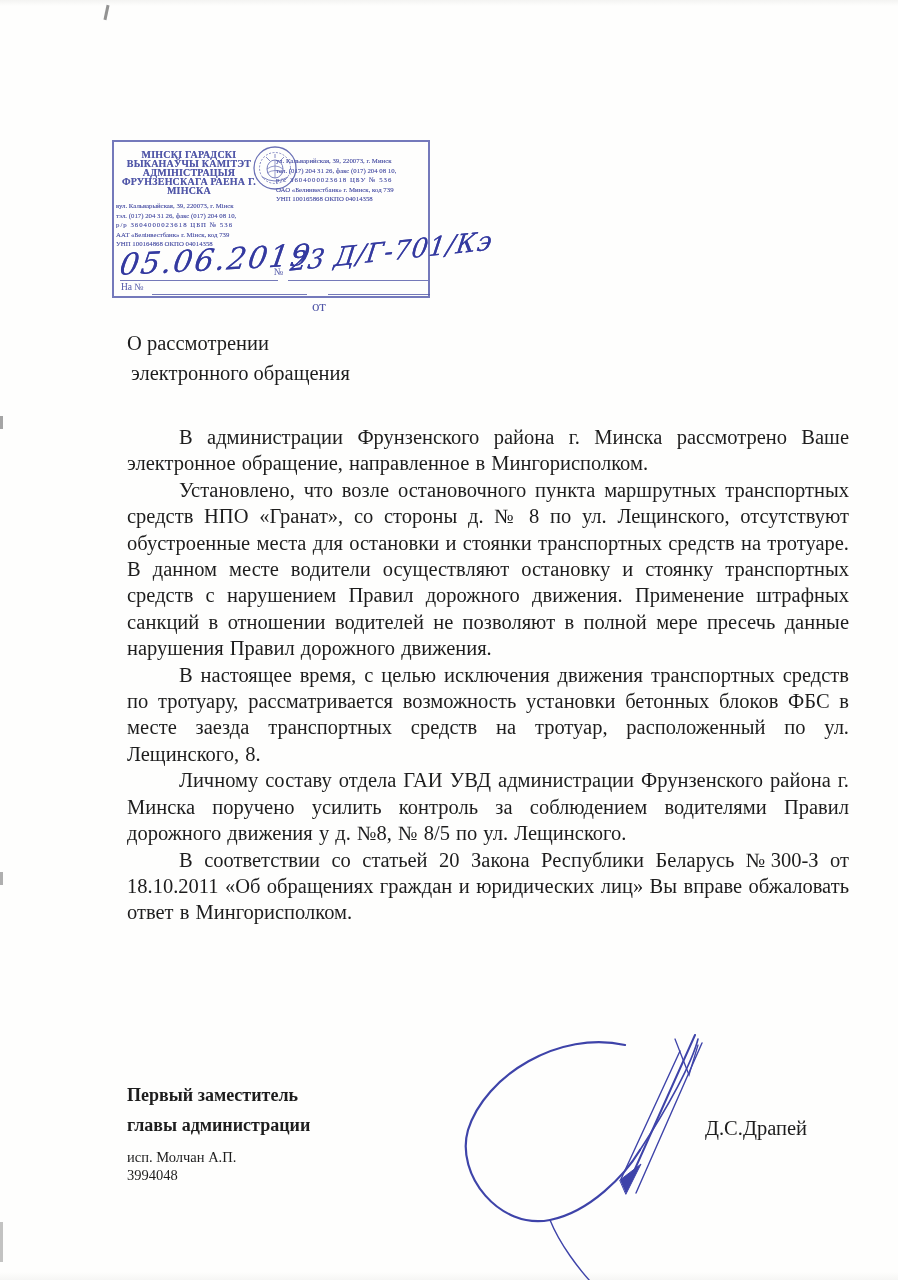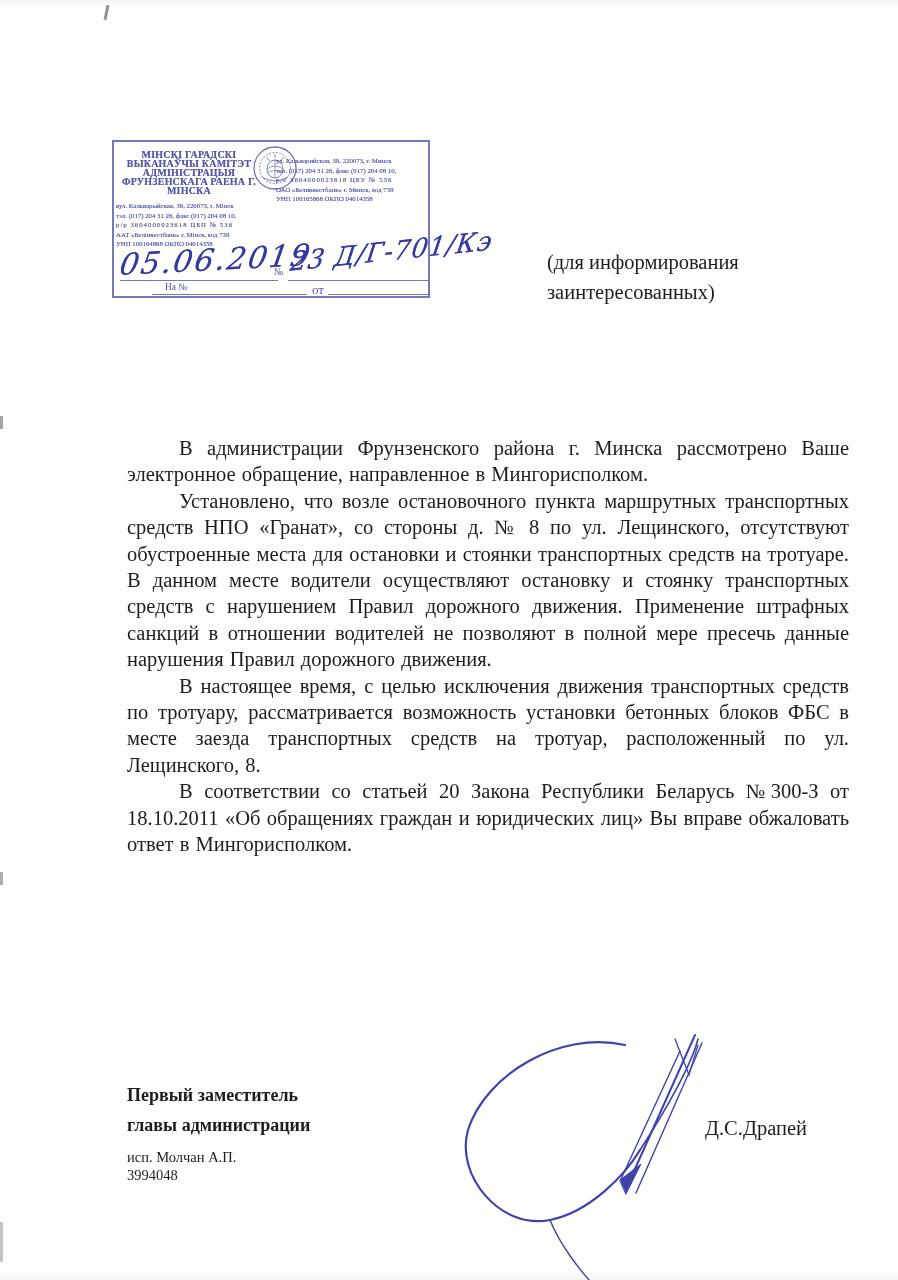--- a/index.html
+++ b/index.html
@@ -31,29 +31,29 @@
   .hand{
     font-family:"DejaVu Serif", serif;font-style:italic;color:#343aa0;
     text-shadow:0 0 .5px rgba(52,58,160,.8);white-space:nowrap;
   }
   .lh-date{position:absolute;left:6px;top:100px;font-size:30px;transform:rotate(-3deg) skewX(-12deg);letter-spacing:2px;}
   .lh-no-label{position:absolute;left:160px;top:124px;font-size:10px;}
   .lh-number{position:absolute;left:176px;top:94px;font-size:26px;transform:rotate(-6deg) skewX(-14deg);letter-spacing:1px;}
   .lh-underline{position:absolute;border-bottom:1px solid rgba(81,87,168,.8);}
   .u-date{left:6px;top:138px;width:158px;}
   .u-number{left:174px;top:138px;width:140px;}
-  .lh-na-label{position:absolute;left:7px;top:140px;font-size:9.5px;margin-left:44px;}
+  .lh-na-label{position:absolute;left:7px;top:140px;font-size:9.5px;}
   .u-na{left:38px;top:152px;width:155px;}
-  .lh-ot-label{position:absolute;left:198px;top:140px;font-size:13px;}
+  .lh-ot-label{position:absolute;left:198px;top:156px;font-size:15px;}
   .u-ot{left:214px;top:152px;width:102px;}
   
   .recipient-note{position:absolute;left:547px;top:247px;font-size:20.5px;line-height:30px;}
   .subject{position:absolute;left:127px;top:328px;font-size:20.5px;line-height:30px;}
   .subject .l2{margin-left:4px;}
-  .body-text{position:absolute;left:127px;top:435px;width:722px;}
+  .body-text{position:absolute;left:127px;top:424px;width:722px;}
   .body-text p{
     margin:0;font-size:20.5px;line-height:26.4px;
     text-align:justify;text-indent:52px;
     word-spacing:1px;
   }
   .signoff-title{position:absolute;left:127px;top:1080px;font-size:18px;line-height:30px;font-weight:bold;}
   .signoff-name{position:absolute;left:705px;top:1101px;font-size:20.5px;margin-top:16px;}
   .executor{position:absolute;left:127px;top:1148px;font-size:14.5px;line-height:18px;}
   
   .signature{position:absolute;left:440px;top:1015px;width:300px;height:270px;}
@@ -114,30 +114,31 @@
     <div class="lh-no-label">№</div>
     <div class="hand lh-number">23 Д/Г-701/Кэ</div>
     <div class="lh-underline u-date"></div>
     <div class="lh-underline u-number"></div>
     <div class="lh-na-label">На №</div>
     <div class="lh-underline u-na"></div>
     <div class="lh-ot-label">от</div>
     <div class="lh-underline u-ot"></div>
   </div>
 
-  <div class="recipient-note">
-    <span>(для информирования</span><br>
-    <span>заинтересованных)</span>
+
+  <div class="subject">
+    <span>О рассмотрении</span><br>
+    <span class="l2">электронного обращения</span>
   </div>
-
 
   <div class="body-text">
     <p>В администрации Фрунзенского района г. Минска рассмотрено Ваше электронное обращение, направленное в Мингорисполком.</p>
     <p>Установлено, что возле остановочного пункта маршрутных транспортных средств НПО «Гранат», со стороны д. № 8 по ул. Лещинского, отсутствуют обустроенные места для остановки и стоянки транспортных средств на тротуаре. В данном месте водители осуществляют остановку и стоянку транспортных средств с нарушением Правил дорожного движения. Применение штрафных санкций в отношении водителей не позволяют в полной мере пресечь данные нарушения Правил дорожного движения.</p>
     <p>В настоящее время, с целью исключения движения транспортных средств по тротуару, рассматривается возможность установки бетонных блоков ФБС в месте заезда транспортных средств на тротуар, расположенный по ул. Лещинского, 8.</p>
+    <p>Личному составу отдела ГАИ УВД администрации Фрунзенского района г. Минска поручено усилить контроль за соблюдением водителями Правил дорожного движения у д. №8, № 8/5 по ул. Лещинского.</p>
     <p>В соответствии со статьей 20 Закона Республики Беларусь №300-З от 18.10.2011 «Об обращениях граждан и юридических лиц» Вы вправе обжаловать ответ в Мингорисполком.</p>
   </div>
 
   <div class="signoff-title">
     <span>Первый заместитель</span><br>
     <span>главы администрации</span>
   </div>
 
   <svg class="signature" viewBox="0 0 300 270">
     <g fill="none" stroke="#2e34a2" stroke-linecap="round" opacity="0.92">

